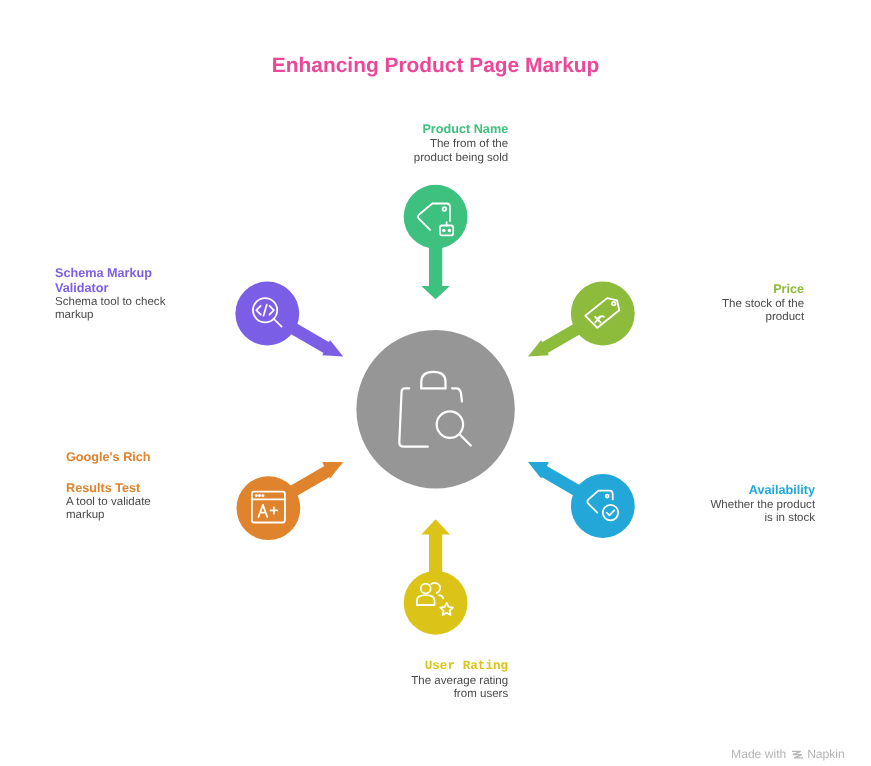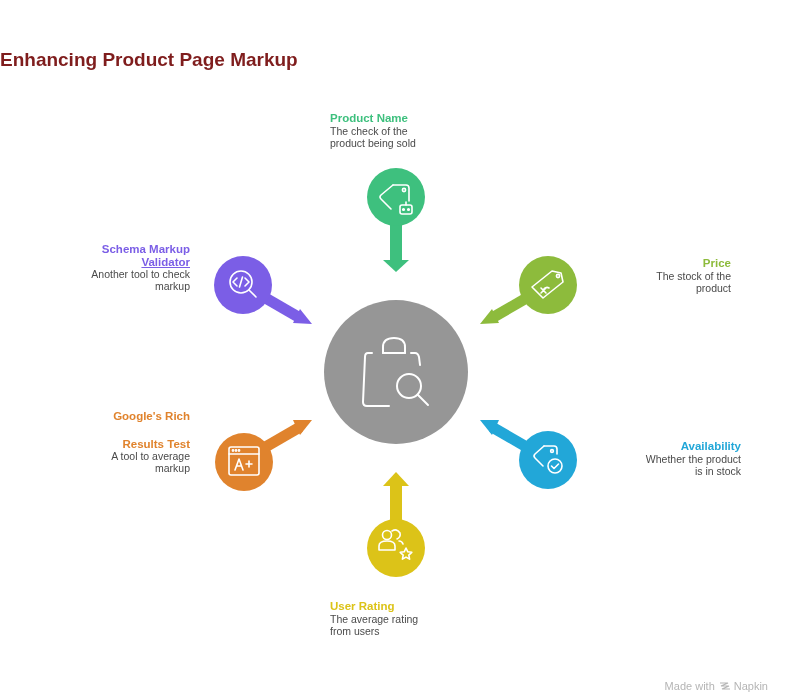--- a/index.html
+++ b/index.html
@@ -1,23 +1,23 @@
 <!DOCTYPE html>
 <html><head>
 <meta charset="utf-8">
 <style>
   html, body { margin:0; padding:0; background:#ffffff; }
   body { width:792px; height:696px; position:relative; overflow:hidden; font-family:"Liberation Sans", sans-serif; }
-  .title { position:absolute; left:0; width:792px; top:49px; font-size:19px; font-weight:bold; color:#7f1d1d; }
+  .title { position:absolute; left:0; width:792px; top:49px; text-align:center; font-size:19px; font-weight:bold; color:#ec4899; }
   svg.diagram { position:absolute; left:0; top:0; }
   .lbl { position:absolute; font-size:10.5px; line-height:12px; color:#4a4a4a; }
   .lbl .h { font-weight:bold; font-size:11.5px; line-height:12.5px; }
   .lbl.right { text-align:right; }
-  .lbl.left { text-align:right; }
-  .lbl.center { text-align:left; }
+  .lbl.left { text-align:left; }
+  .lbl.center { text-align:right; }
   .footer { position:absolute; right:24px; bottom:4px; font-size:11px; color:#b5b5b5; display:flex; align-items:center; gap:4px; }
 </style>
 </head>
 <body>
 
 <div class="title">Enhancing Product Page Markup</div>
 
 <svg class="diagram" width="792" height="696" viewBox="0 0 792 696">
 
   <g>
@@ -108,53 +108,53 @@
       <path d="M249 290 l7 7"></path>
       <path d="M237 278 l-4 4 l4 4"></path>
       <path d="M245 278 l4 4 l-4 4"></path>
       <path d="M242.5 277 l-3 10"></path>
     </g>
   </g>
 </svg>
 
 <div class="lbl center" style="left:330px; top:112px; width:132px;">
   <div class="h" style="color:#3ec07e;">Product Name</div>
-  <div>The check of the</div>
+  <div>The from of the</div>
   <div>product being sold</div>
 </div>
 
 <div class="lbl right" style="left:601px; top:257px; width:130px;">
   <div class="h" style="color:#8dbb3c;">Price</div>
   <div>The stock of the</div>
   <div>product</div>
 </div>
 
 <div class="lbl right" style="left:601px; top:440px; width:140px;">
   <div class="h" style="color:#22a7d8;">Availability</div>
   <div>Whether the product</div>
   <div>is in stock</div>
 </div>
 
 <div class="lbl center" style="left:330px; top:600px; width:132px;">
-  <div class="h" style="color:#dcc318;">User Rating</div>
+  <div class="h" style="color:#dcc318;font-family:Liberation Mono, monospace;">User Rating</div>
   <div>The average rating</div>
   <div>from users</div>
 </div>
 
 <div class="lbl left" style="left:60px; top:410px; width:130px;">
   <div class="h" style="color:#e0832d;">Google's Rich</div>
   <div class="h" style="color:#e0832d;margin-top:15px;">Results Test</div>
-  <div>A tool to average</div>
+  <div>A tool to validate</div>
   <div>markup</div>
 </div>
 
 <div class="lbl left" style="left:50px; top:243px; width:140px;">
   <div class="h" style="color:#7b5ee6;">Schema Markup</div>
-  <div class="h" style="color:#7b5ee6;text-decoration:underline;">Validator</div>
-  <div>Another tool to check</div>
+  <div class="h" style="color:#7b5ee6;">Validator</div>
+  <div>Schema tool to check</div>
   <div>markup</div>
 </div>
 
 <div class="footer">
   <span>Made with</span>
   <svg width="11" height="11" viewBox="0 0 11 11">
     <path d="M1 2 h8 l-7 3 h8 l-7 3 h8" fill="none" stroke="#b5b5b5" stroke-width="1.2"></path>
   </svg>
   <span>Napkin</span>
 </div>

